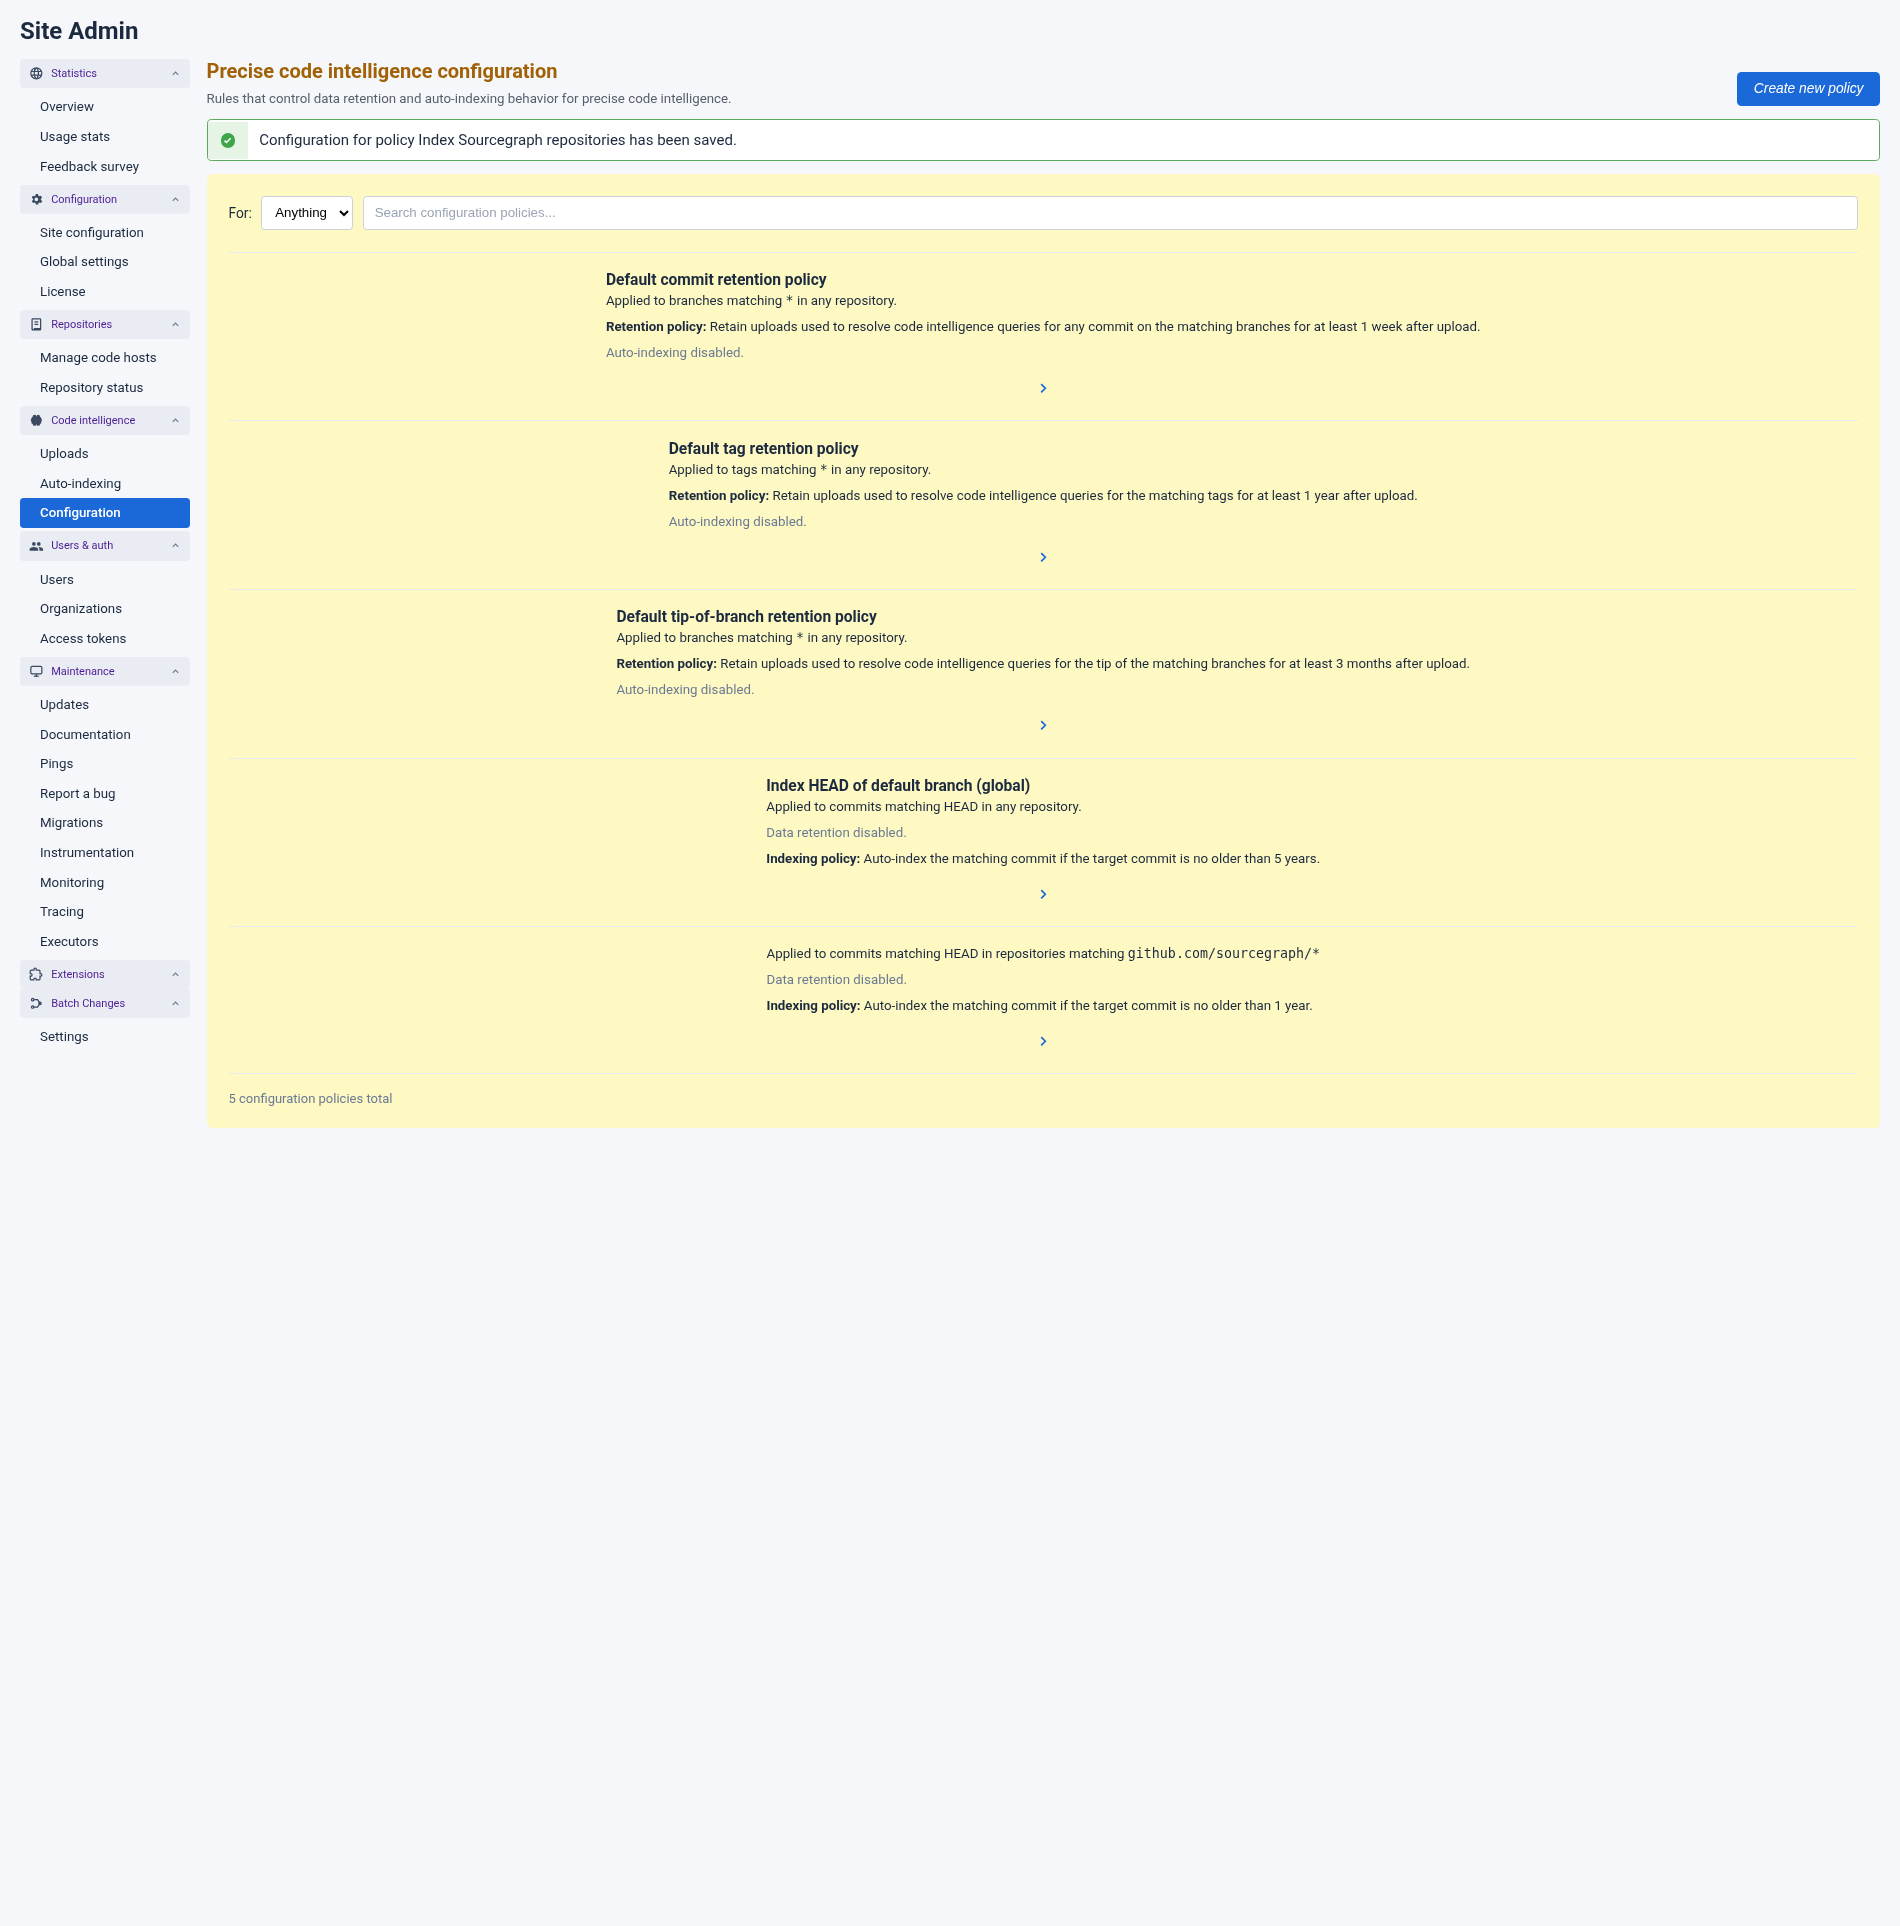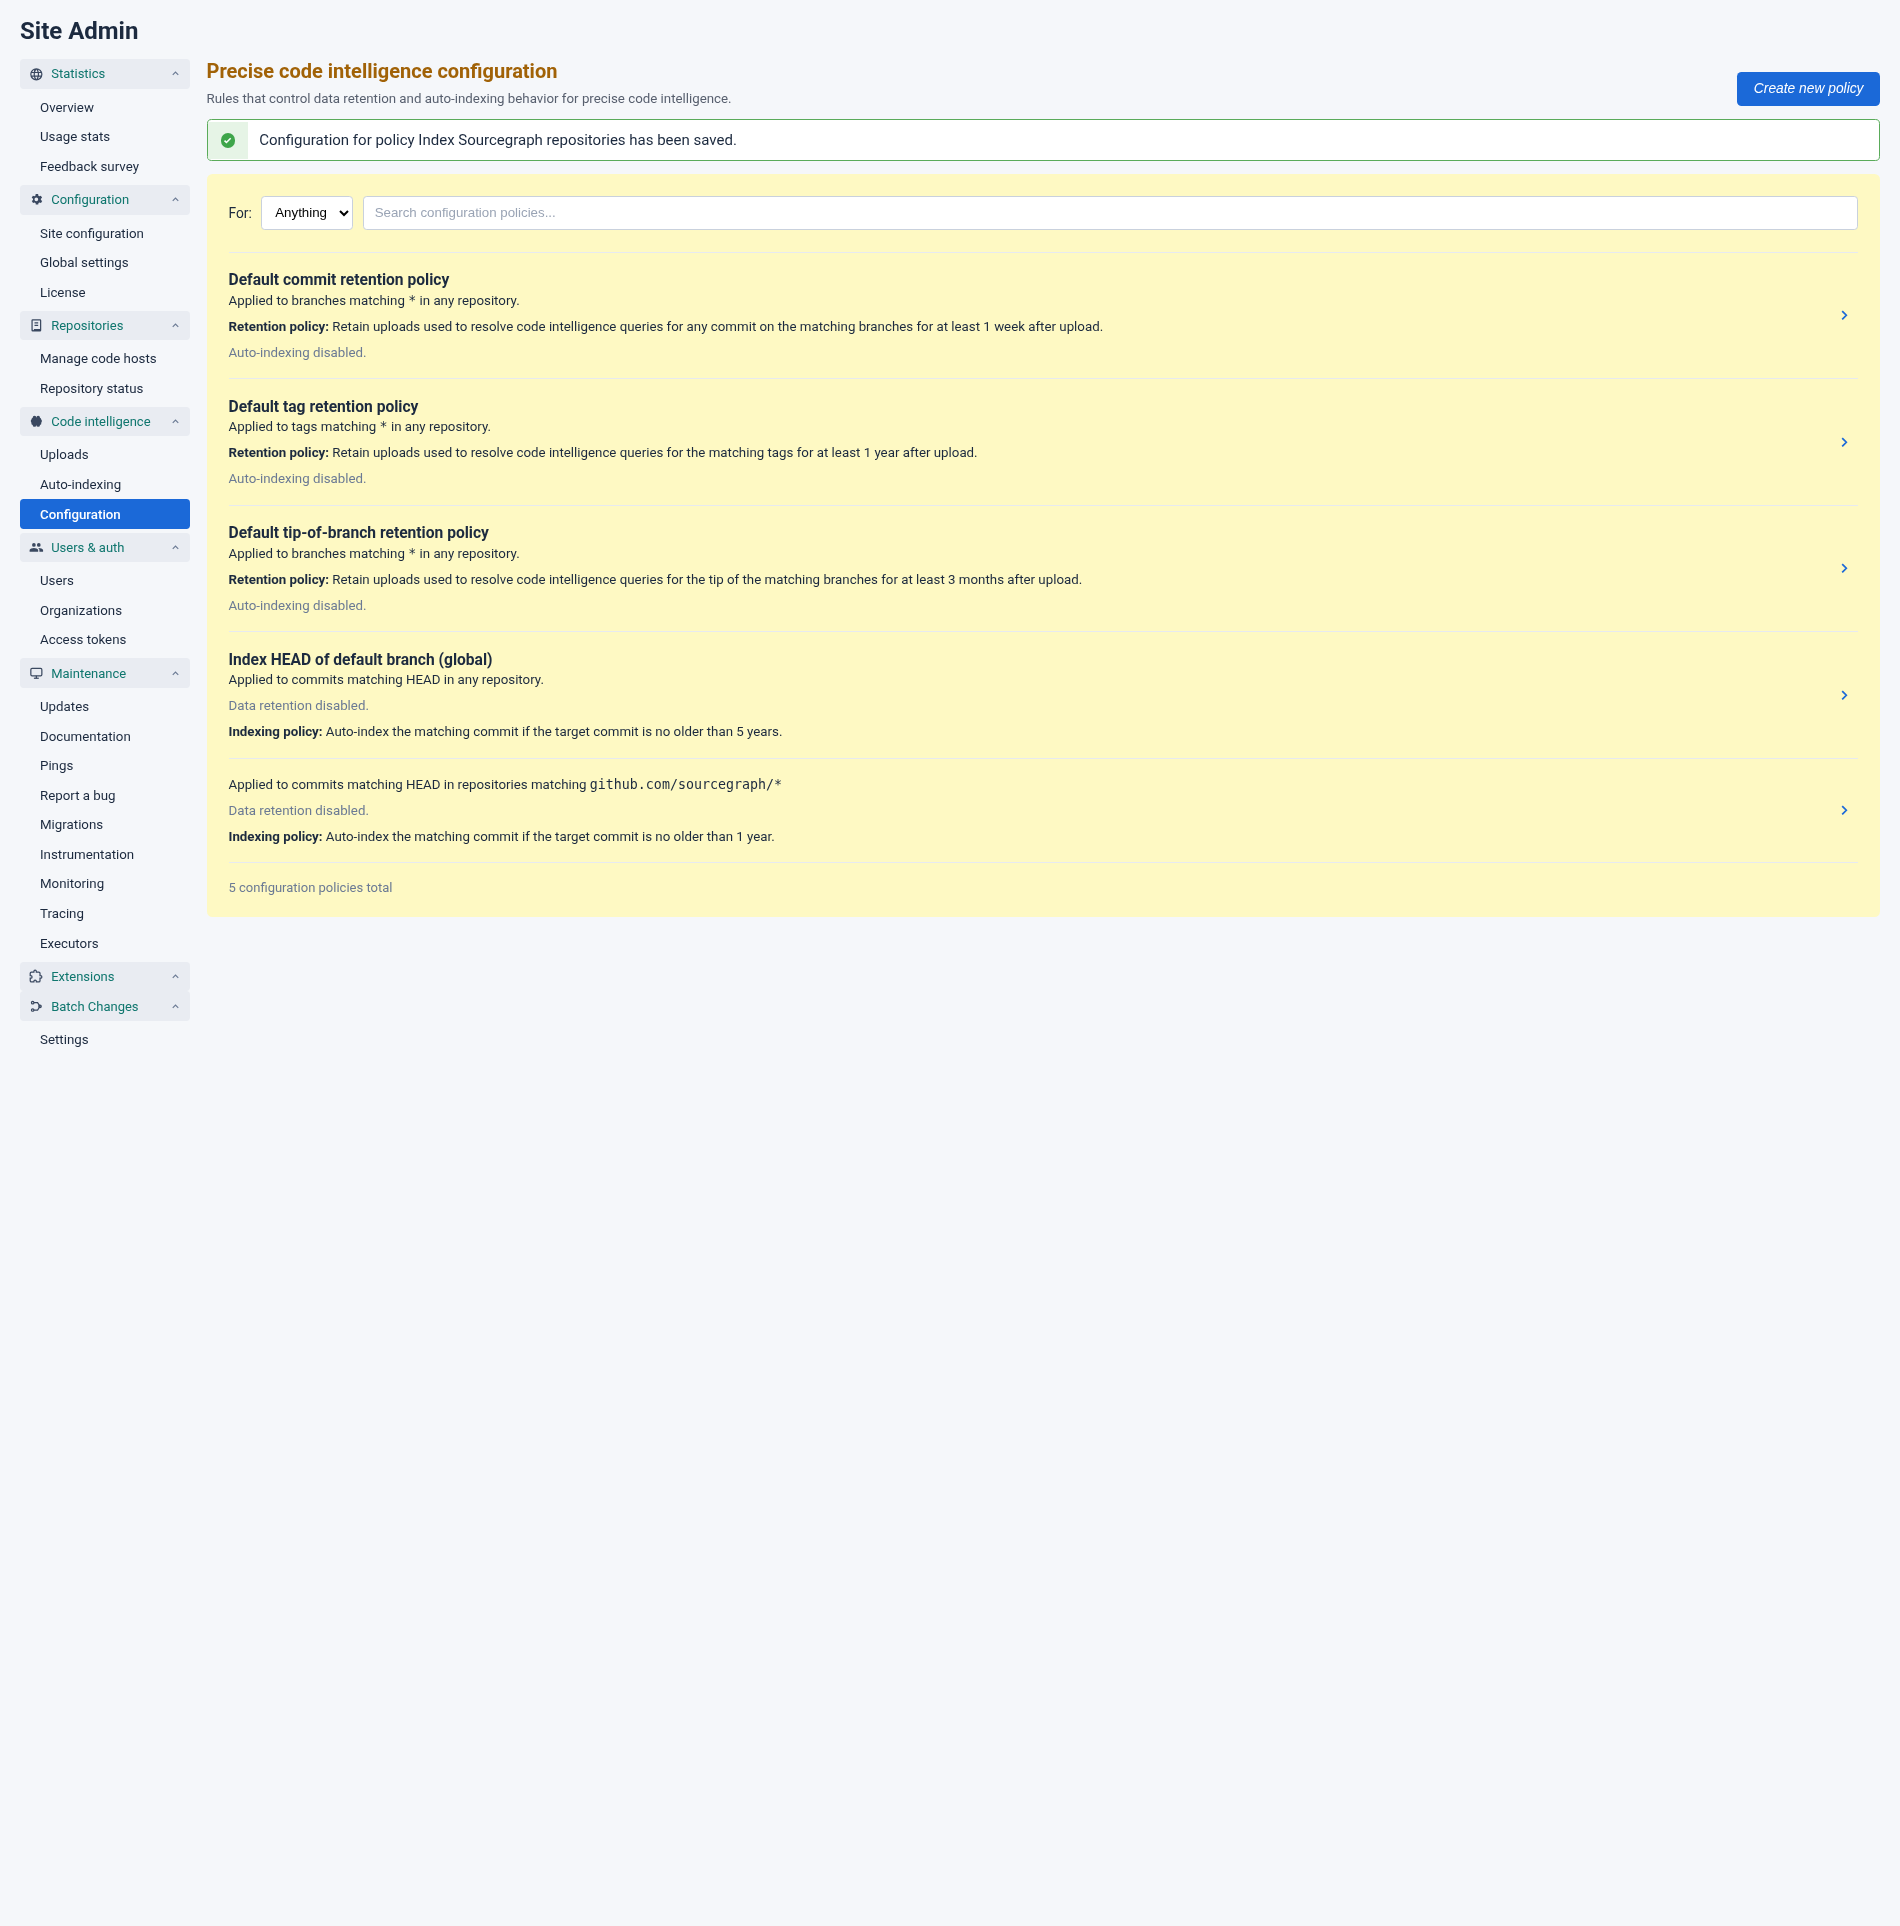--- a/index.html
+++ b/index.html
@@ -29,22 +29,22 @@
   flex-shrink: 0;
 }
 .nav-section-header {
   display: flex;
   align-items: center;
   justify-content: space-between;
   background: #e9ecf2;
   padding: 7.3px 9.2px;
   border-radius: 3.7px;
   cursor: pointer;
-  font-size: 13px;
-  color: #0f766e;
+  font-size: 11px;
+  color: #4c1d95;
 }
 .nav-section-header .left {
   display: flex;
   align-items: center;
   gap: 7.3px;
 }
 .nav-section-header .icon-slot {
   width: 14.7px;
   height: 14.7px;
   display: flex;
@@ -169,20 +169,21 @@
   padding: 8.3px 11px;
   font-size: 13.3px;
 }
 .filter-search::placeholder { color: #9aa4b5; }
 .policy {
   border-top: 0.9px solid #e7eaf0;
   padding: 18.4px 0;
   display: flex;
   align-items: center;
   gap: 14.7px;
+  flex-direction: column;
 }
 .policy-body { flex: 1; }
 .policy-title {
   font-size: 15.6px;
   font-weight: 700;
   color: #1c2a3f;
   margin-bottom: 3.7px;
 }
 .policy-applied {
   font-size: 13.3px;

